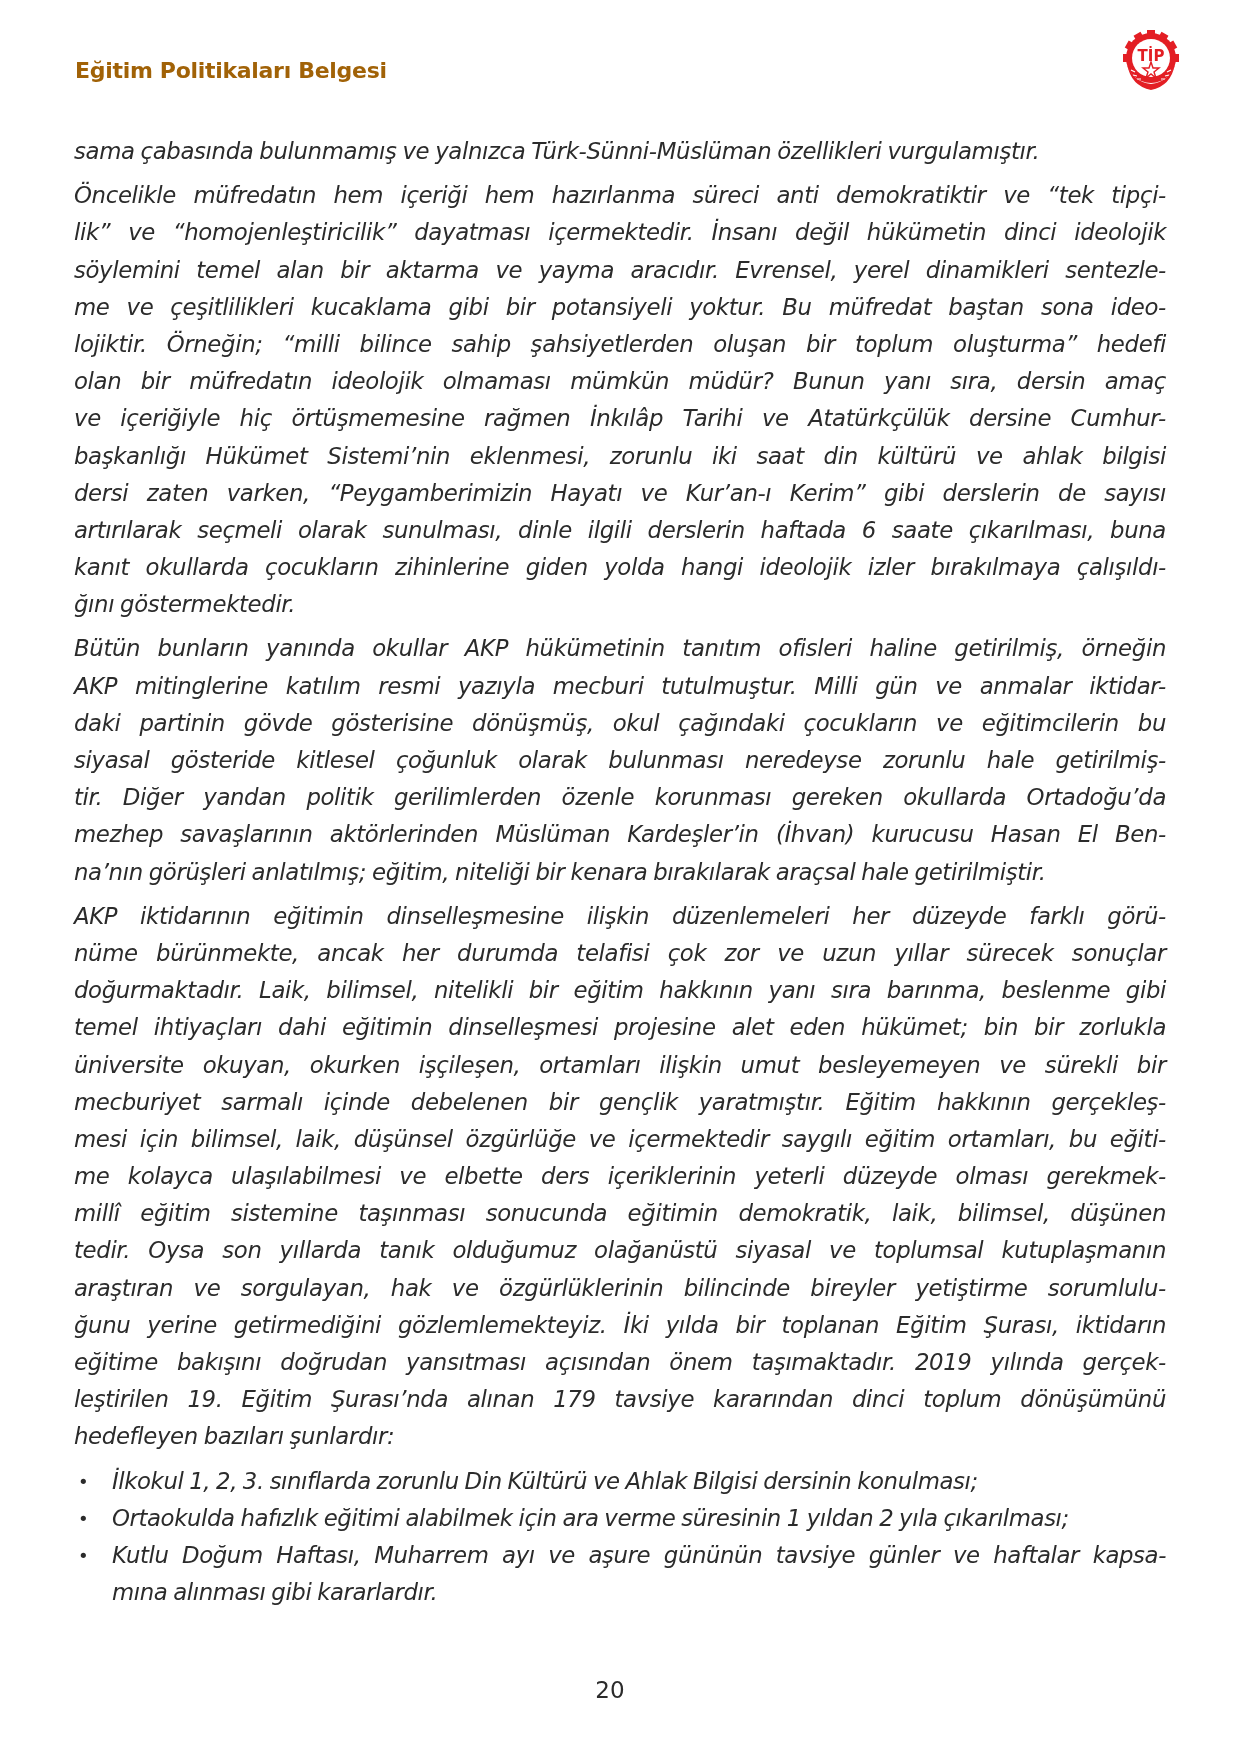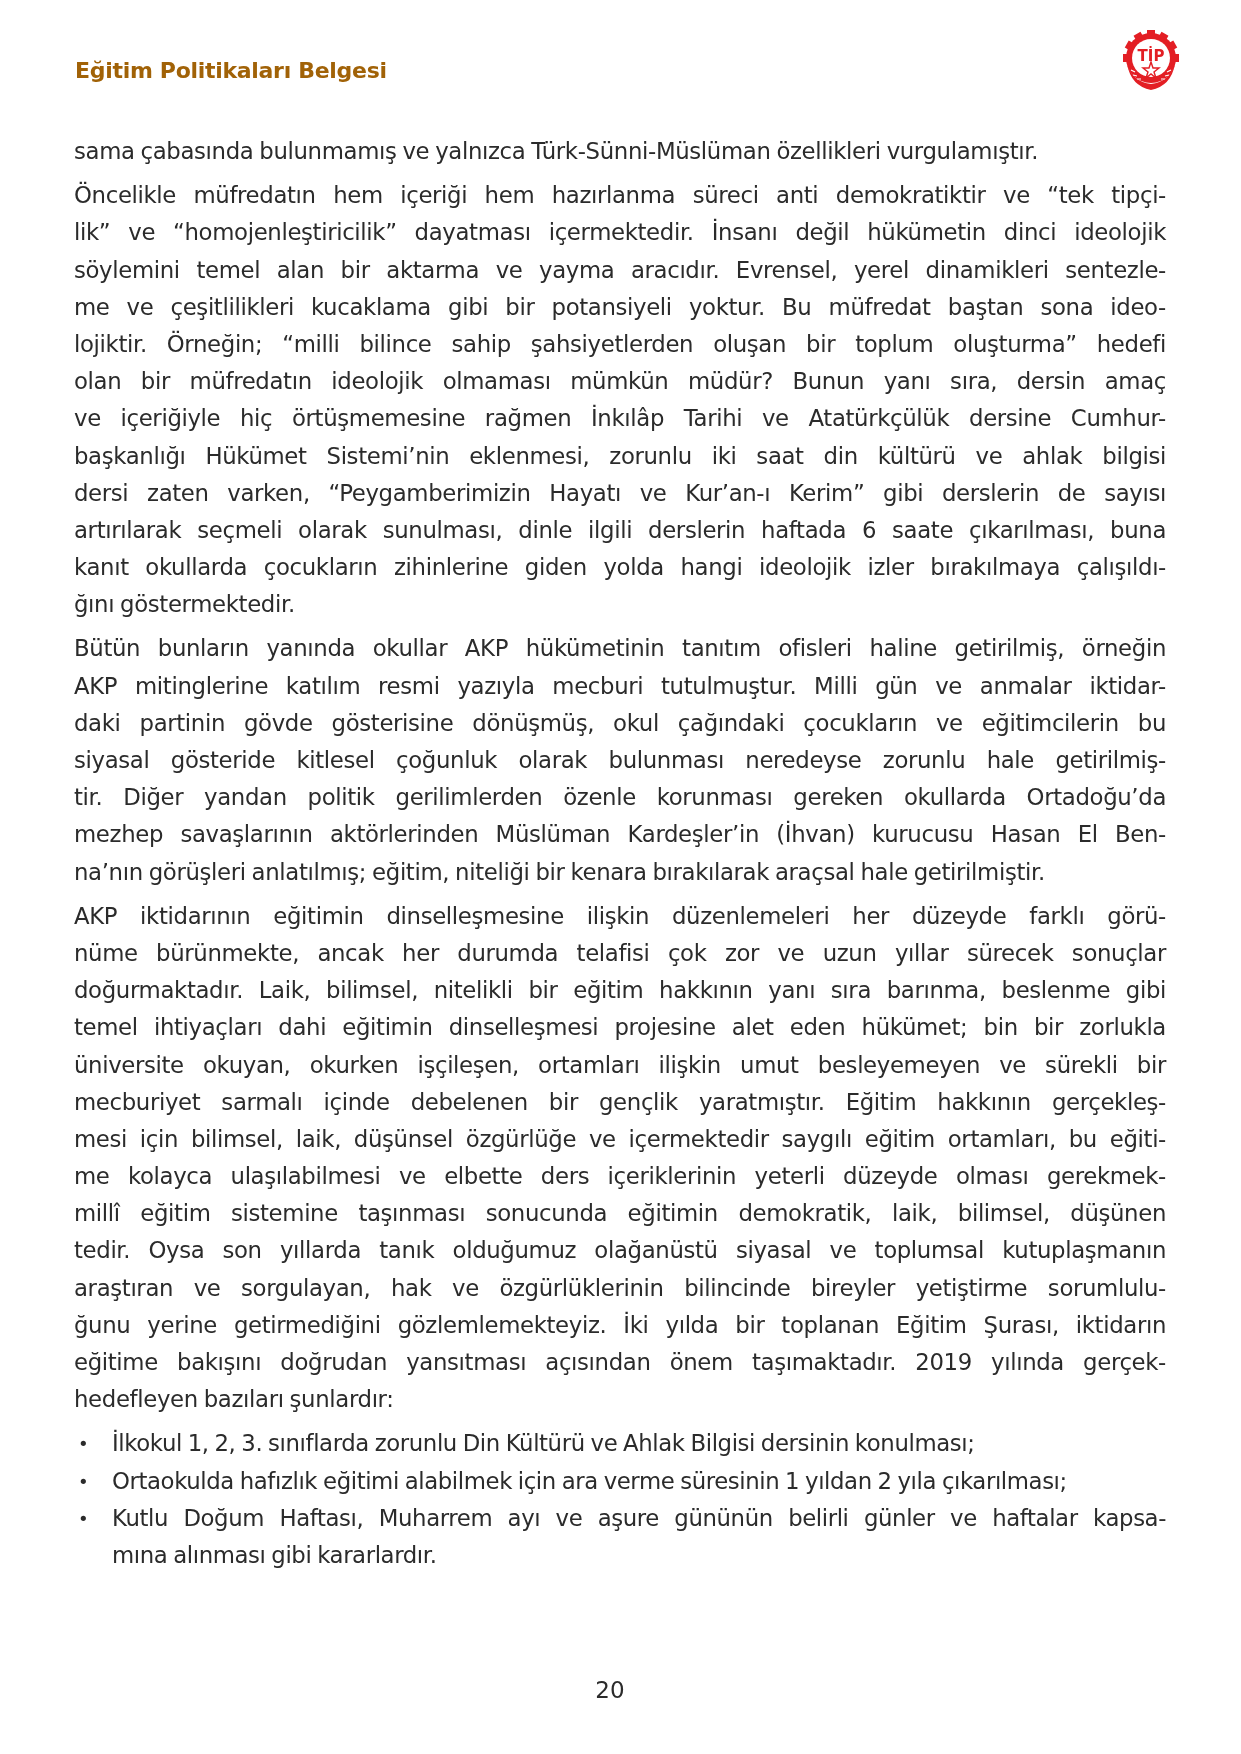--- a/index.html
+++ b/index.html
@@ -39,20 +39,21 @@
       height: 37.2px;
       line-height: 37.2px;
       font-size: 22.8px;
       white-space: nowrap;
       text-align: justify;
       text-align-last: justify;
       color: #2b2b2b;
       font-family: "DejaVu Sans", sans-serif;
       letter-spacing: -0.35px;
       word-spacing: -1px;
+      font-style: italic;
     }
     .line.last {
       text-align-last: left;
     }
     .para { margin-bottom: 7px; }
     .bullets { margin-top: 4px; }
     .bullet-row {
       position: relative;
       padding-left: 38px;
       margin-bottom: 0px;
@@ -146,35 +147,36 @@
       <span class="line">temel ihtiyaçları dahi eğitimin dinselleşmesi projesine alet eden hükümet; bin bir zorlukla</span>
       <span class="line">üniversite okuyan, okurken işçileşen, ortamları ilişkin umut besleyemeyen ve sürekli bir</span>
       <span class="line">mecburiyet sarmalı içinde debelenen bir gençlik yaratmıştır. Eğitim hakkının gerçekleş-</span>
       <span class="line">mesi için bilimsel, laik, düşünsel özgürlüğe ve içermektedir saygılı eğitim ortamları, bu eğiti-</span>
       <span class="line">me kolayca ulaşılabilmesi ve elbette ders içeriklerinin yeterli düzeyde olması gerekmek-</span>
       <span class="line">millî eğitim sistemine taşınması sonucunda eğitimin demokratik, laik, bilimsel, düşünen</span>
       <span class="line">tedir. Oysa son yıllarda tanık olduğumuz olağanüstü siyasal ve toplumsal kutuplaşmanın</span>
       <span class="line">araştıran ve sorgulayan, hak ve özgürlüklerinin bilincinde bireyler yetiştirme sorumlulu-</span>
       <span class="line">ğunu yerine getirmediğini gözlemlemekteyiz. İki yılda bir toplanan Eğitim Şurası, iktidarın</span>
       <span class="line">eğitime bakışını doğrudan yansıtması açısından önem taşımaktadır. 2019 yılında gerçek-</span>
+      <span class="line">leştirilen 19. Eğitim Şurası’nda alınan 179 tavsiye kararından dinci toplum dönüşümünü</span>
       <span class="line last">hedefleyen bazıları şunlardır:</span>
     </div>
 
     <div class="bullets">
       <div class="bullet-row">
         <span class="bullet-dot">•</span>
         <span class="line last">İlkokul 1, 2, 3. sınıflarda zorunlu Din Kültürü ve Ahlak Bilgisi dersinin konulması;</span>
       </div>
       <div class="bullet-row">
         <span class="bullet-dot">•</span>
         <span class="line last">Ortaokulda hafızlık eğitimi alabilmek için ara verme süresinin 1 yıldan 2 yıla çıkarılması;</span>
       </div>
       <div class="bullet-row">
         <span class="bullet-dot">•</span>
-        <span class="line">Kutlu Doğum Haftası, Muharrem ayı ve aşure gününün belirli günler ve haftalar kapsa-</span>
+        <span class="line">Kutlu Doğum Haftası, Muharrem ayı ve aşure gününün tavsiye günler ve haftalar kapsa-</span>
         <span class="line last">mına alınması gibi kararlardır.</span>
       </div>
     </div>
 
   </div>
 
   <div class="page-number">20</div>
 
 </div>
 

